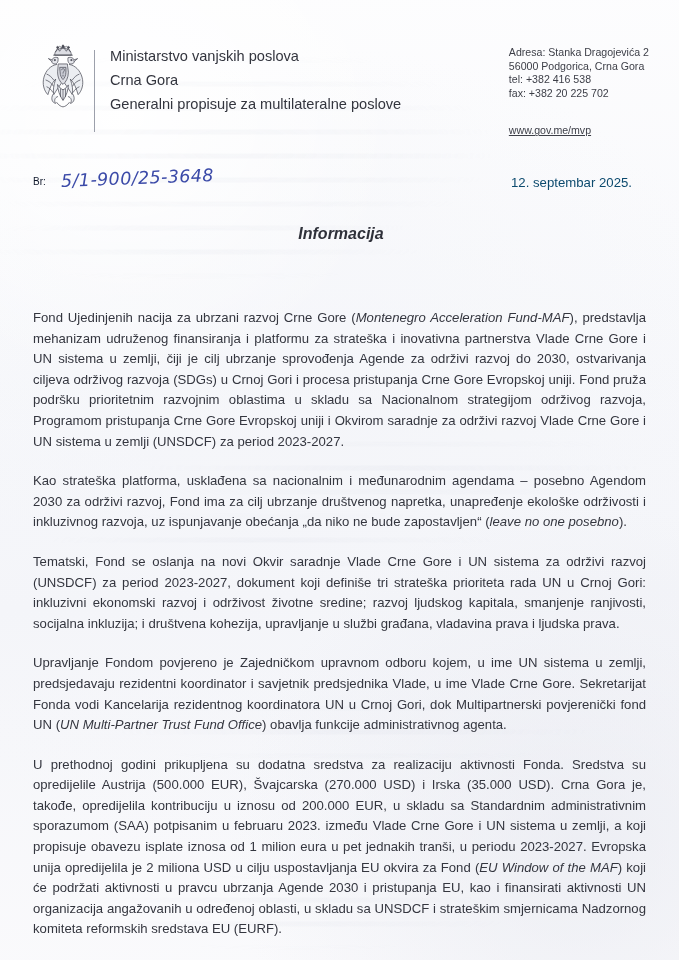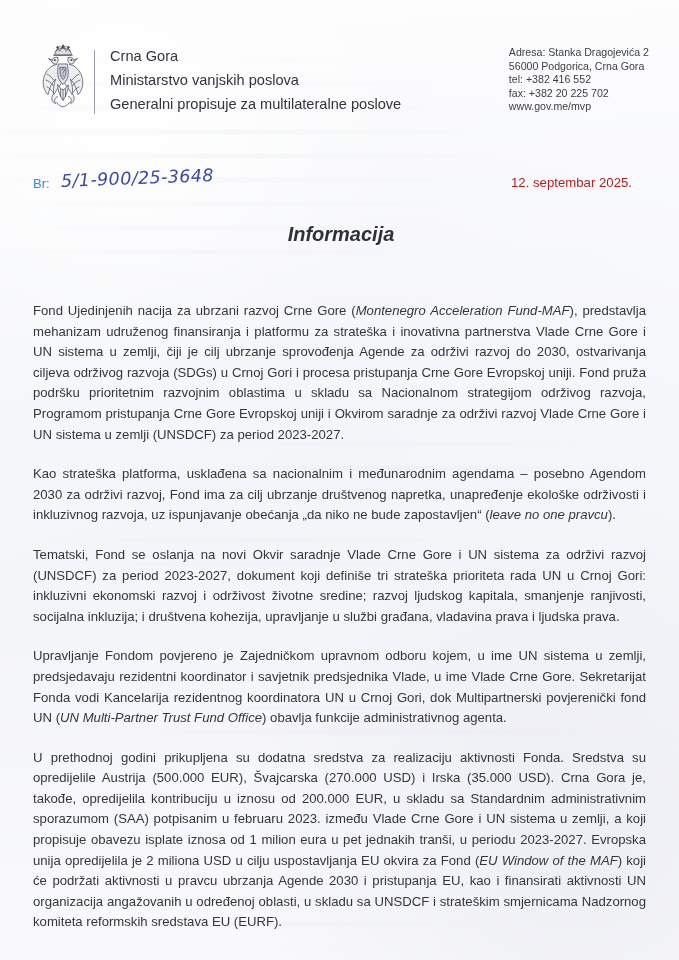--- a/index.html
+++ b/index.html
@@ -100,86 +100,88 @@
     flex: 0 0 auto;
     padding-top: 2px;
   }
   .contact-line {
     font-size: 10.6px;
     line-height: 13.6px;
     color: #3c3e47;
     white-space: nowrap;
   }
   .contact-line.url {
+    text-decoration: underline;
     color: #3c3e47;
+    margin-top: 24px;
   }
 
   
   .refrow {
     position: absolute;
     top: 172px;
     left: 33px;
     right: 30px;
     height: 26px;
   }
   .ref-label {
     position: absolute;
     left: 0;
     top: 4px;
-    font-size: 13px;
-    color: #3b82f6;
+    font-size: 10px;
+    color: #0f172a;
   }
   .ref-value {
     position: absolute;
     left: 28px;
     top: -4px;
     font-family: "DejaVu Sans", sans-serif;
     font-size: 17.5px;
     font-style: italic;
     letter-spacing: 0.4px;
     color: #3b4aa8;
     transform: rotate(-2.2deg);
     white-space: nowrap;
   }
   .date {
     position: absolute;
     right: 17px;
     top: 3px;
     font-size: 13.2px;
-    color: #b91c1c;
+    color: #0c4a6e;
     white-space: nowrap;
   }
 
   
   .title-block {
     position: absolute;
     top: 224px;
     left: 33px;
     right: 30px;
     text-align: center;
   }
   .title-main {
-    font-size: 20px;
+    font-size: 16px;
     font-weight: bold;
     font-style: italic;
     line-height: 20px;
     color: #2f313a;
   }
   .title-sub {
     font-size: 13.6px;
     font-weight: bold;
     font-style: italic;
     line-height: 20px;
     color: #2f313a;
   }
 
   
   .body {
     position: absolute;
-    top: 301px;
+    top: 308px;
     left: 33px;
     width: 613px;
   }
   .para {
     font-size: 13.15px;
     line-height: 20.6px;
     text-align: justify;
     color: #34363f;
     margin: 0 0 19px 0;
   }
@@ -233,47 +235,47 @@
             <path d="M34 108 C30 116 32 124 40 126 C36 120 38 114 44 112" fill="#eceef2"></path>
             <path d="M76 108 C80 116 78 124 70 126 C74 120 72 114 66 112" fill="#eceef2"></path>
             <path d="M42 124 C46 130 52 133 55 133 C58 133 64 130 68 124"></path>
           </g>
         </svg>
       </div>
 
       <div class="divider-v"></div>
 
       <div class="org-lines">
+        <div class="org-line">Ministarstvo vanjskih poslova</div>
         <div class="org-line">Crna Gora</div>
-        <div class="org-line">Ministarstvo vanjskih poslova</div>
         <div class="org-line">Generalni propisuje za multilateralne poslove</div>
       </div>
 
       <div class="contact">
         <div class="contact-line">Adresa: Stanka Dragojevića 2</div>
         <div class="contact-line">56000 Podgorica, Crna Gora</div>
-        <div class="contact-line">tel: +382 416 552</div>
+        <div class="contact-line">tel: +382 416 538</div>
         <div class="contact-line">fax: +382 20 225 702</div>
         <div class="contact-line url">www.gov.me/mvp</div>
       </div>
 
     </div>
 
     <div class="refrow">
       <span class="ref-label">Br:</span>
       <span class="ref-value">5/1-900/25-3648</span>
       <span class="date">12. septembar 2025.</span>
     </div>
 
     <div class="title-block">
       <div class="title-main">Informacija</div>
     </div>
 
     <div class="body">
       <p class="para"><span>Fond Ujedinjenih nacija za ubrzani razvoj Crne Gore (</span><i>Montenegro Acceleration Fund-MAF</i><span>), predstavlja mehanizam udruženog finansiranja i platformu za strateška i inovativna partnerstva Vlade Crne Gore i UN sistema u zemlji, čiji je cilj ubrzanje sprovođenja Agende za održivi razvoj do 2030, ostvarivanja ciljeva održivog razvoja (SDGs) u Crnoj Gori i procesa pristupanja Crne Gore Evropskoj uniji. Fond pruža podršku prioritetnim razvojnim oblastima u skladu sa Nacionalnom strategijom održivog razvoja, Programom pristupanja Crne Gore Evropskoj uniji i Okvirom saradnje za održivi razvoj Vlade Crne Gore i UN sistema u zemlji (UNSDCF) za period 2023-2027.</span></p>
-      <p class="para"><span>Kao strateška platforma, usklađena sa nacionalnim i međunarodnim agendama – posebno Agendom 2030 za održivi razvoj, Fond ima za cilj ubrzanje društvenog napretka, unapređenje ekološke održivosti i inkluzivnog razvoja, uz ispunjavanje obećanja „da niko ne bude zapostavljen“ (</span><i>leave no one pravcu</i><span>).</span></p>
+      <p class="para"><span>Kao strateška platforma, usklađena sa nacionalnim i međunarodnim agendama – posebno Agendom 2030 za održivi razvoj, Fond ima za cilj ubrzanje društvenog napretka, unapređenje ekološke održivosti i inkluzivnog razvoja, uz ispunjavanje obećanja „da niko ne bude zapostavljen“ (</span><i>leave no one posebno</i><span>).</span></p>
       <p class="para"><span>Tematski, Fond se oslanja na novi Okvir saradnje Vlade Crne Gore i UN sistema za održivi razvoj (UNSDCF) za period 2023-2027, dokument koji definiše tri strateška prioriteta rada UN u Crnoj Gori: inkluzivni ekonomski razvoj i održivost životne sredine; razvoj ljudskog kapitala, smanjenje ranjivosti, socijalna inkluzija; i društvena kohezija, upravljanje u službi građana, vladavina prava i ljudska prava.</span></p>
       <p class="para"><span>Upravljanje Fondom povjereno je Zajedničkom upravnom odboru kojem, u ime UN sistema u zemlji, predsjedavaju rezidentni koordinator i savjetnik predsjednika Vlade, u ime Vlade Crne Gore. Sekretarijat Fonda vodi Kancelarija rezidentnog koordinatora UN u Crnoj Gori, dok Multipartnerski povjerenički fond UN (</span><i>UN Multi-Partner Trust Fund Office</i><span>) obavlja funkcije administrativnog agenta.</span></p>
       <p class="para"><span>U prethodnoj godini prikupljena su dodatna sredstva za realizaciju aktivnosti Fonda. Sredstva su opredijelile Austrija (500.000 EUR), Švajcarska (270.000 USD) i Irska (35.000 USD). Crna Gora je, takođe, opredijelila kontribuciju u iznosu od 200.000 EUR, u skladu sa Standardnim administrativnim sporazumom (SAA) potpisanim u februaru 2023. između Vlade Crne Gore i UN sistema u zemlji, a koji propisuje obavezu isplate iznosa od 1 milion eura u pet jednakih tranši, u periodu 2023-2027. Evropska unija opredijelila je 2 miliona USD u cilju uspostavljanja EU okvira za Fond (</span><i>EU Window of the MAF</i><span>) koji će podržati aktivnosti u pravcu ubrzanja Agende 2030 i pristupanja EU, kao i finansirati aktivnosti UN organizacija angažovanih u određenoj oblasti, u skladu sa UNSDCF i strateškim smjernicama Nadzornog komiteta reformskih sredstava EU (EURF).</span></p>
     </div>
 
   </div>
 </div>
 
 </body></html>

